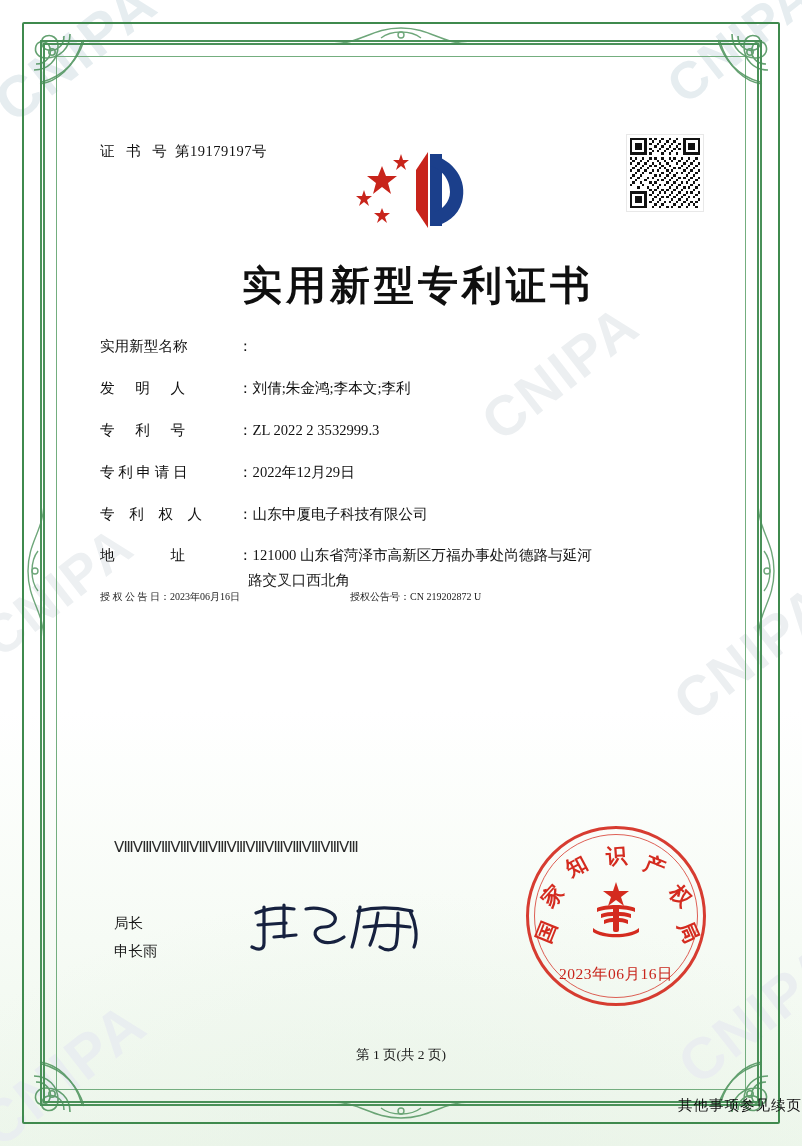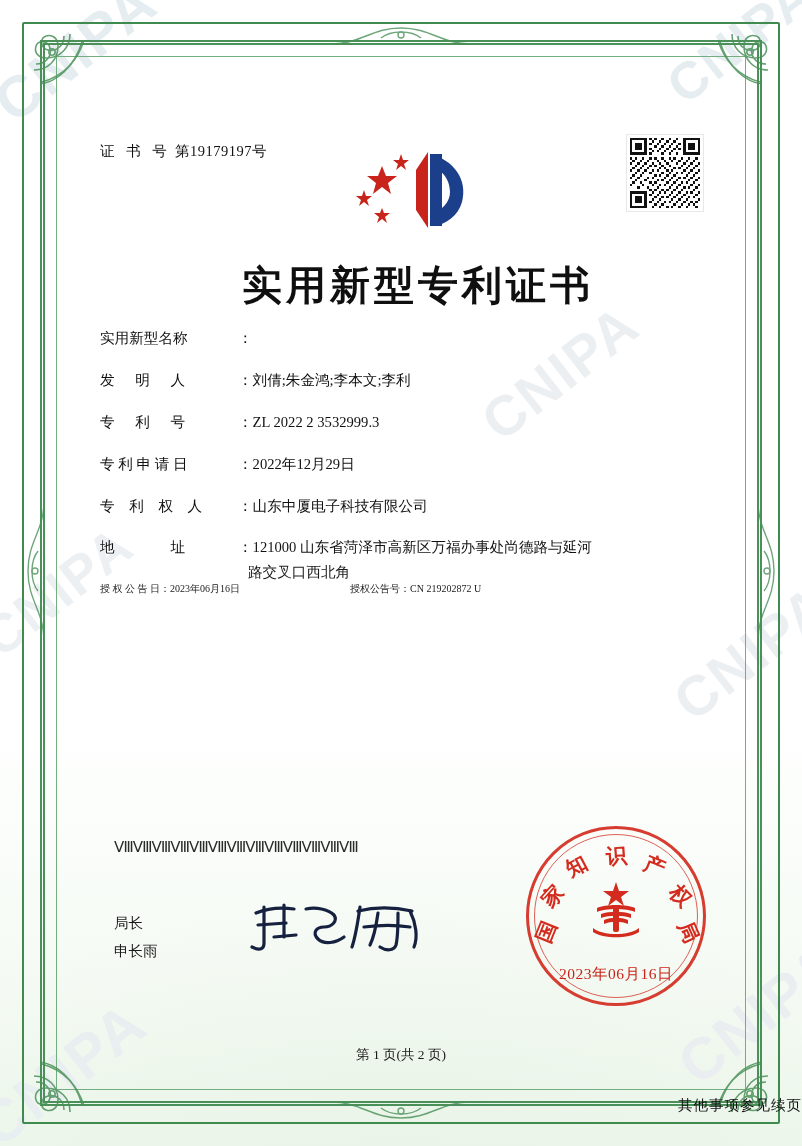--- a/index.html
+++ b/index.html
@@ -117,21 +117,21 @@
     font-family: "Liberation Serif", serif;
     font-weight: bold;
     font-size: 40px;
     letter-spacing: 4px;
     color: #0f0f0f;
     margin-left: 36px;
   }
 
   .fields {
     position: absolute;
-    left: 100px; top: 328px; right: 96px;
+    left: 100px; top: 336px; right: 96px;
   }
   .field {
     display: flex;
     align-items: flex-start;
     margin-bottom: 20px;
     font-size: 14.6px;
     font-family: "Liberation Serif", serif;
     color: #111;
     line-height: 1.5;
   }

